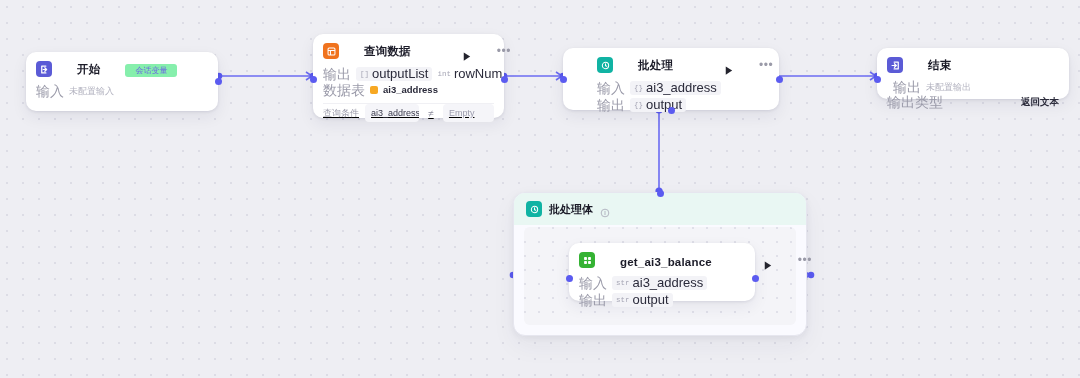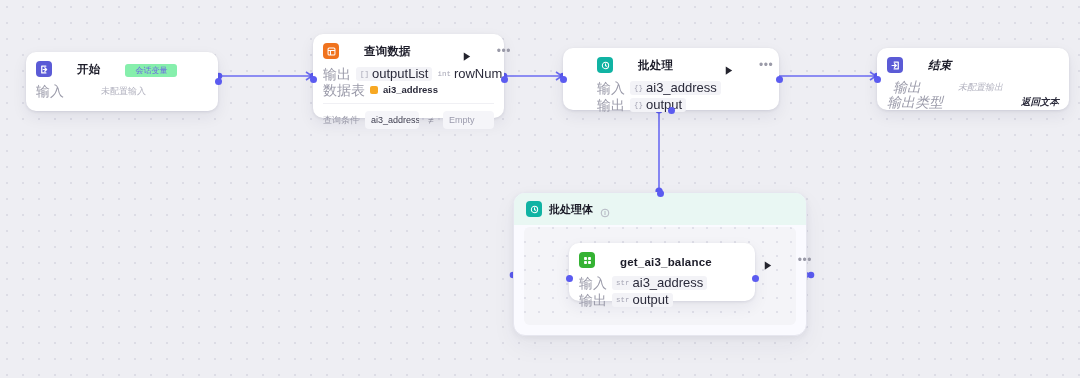--- a/index.html
+++ b/index.html
@@ -112,21 +112,20 @@
     flex: 0 0 auto;
   }
   .val-strong {
     font-size: 9.5px;
     color: #2a2a3a;
     font-weight: bold;
   }
   .val-muted {
     font-size: 9px;
     color: #b3b3c0;
-    margin-left: 32px;
   }
 
   
   .port {
     position: absolute;
     width: 7px; height: 7px;
     border-radius: 50%;
     background: #5b5bf0;
     top: 50%;
     margin-top: -3.5px;
@@ -135,22 +134,22 @@
   .port.right { right: -3.5px; }
   .port.topmid { left: 50%; margin-left: -3.5px; top: -3.5px; margin-top: 0; }
   .port.botmid { left: 50%; margin-left: -3.5px; top: auto; bottom: -3.5px; margin-top: 0; }
 
   
   .cond-row {
     display: flex;
     align-items: center;
     gap: 6px;
     margin: 7px 0 0 0;
-    padding-top: 7px;
     border-top: 1px solid #f0f0f4;
+    text-decoration: underline;
   }
   .cond-label {
     font-size: 9px;
     color: #9a9aa9;
     white-space: nowrap;
   }
   .cond-field {
     background: #f5f5f9;
     border-radius: 4px;
     font-size: 9px;
@@ -376,21 +375,21 @@
           <span class="tbadge">{}</span>
           <b>output</b>
         </span>
       </div>
     </div>
     <span class="port left" style="top:28px;margin-top:0;"></span>
     <span class="port right" style="top:28px;margin-top:0;"></span>
     <span class="port botmid"></span>
   </div>
 
-  <div class="node" style="left:877px; top:48px; width:192px; height:62px;font-style:italic;">
+  <div class="node" style="left:877px; top:48px; width:192px; height:51px;">
     <div class="node-head">
       <span class="node-icon" style="background:#5b5bd6;">
         <svg viewBox="0 0 16 16" width="11" height="11" fill="none" stroke="#fff" stroke-width="1.8" stroke-linecap="round" stroke-linejoin="round">
           <path d="M6 3h6v10H6"></path>
             <path d="M3 8h6"></path>
             <path d="M6.5 5.5L9 8l-2.5 2.5"></path>
         </svg>
       </span>
       <span class="node-title">结束</span>
     </div>

